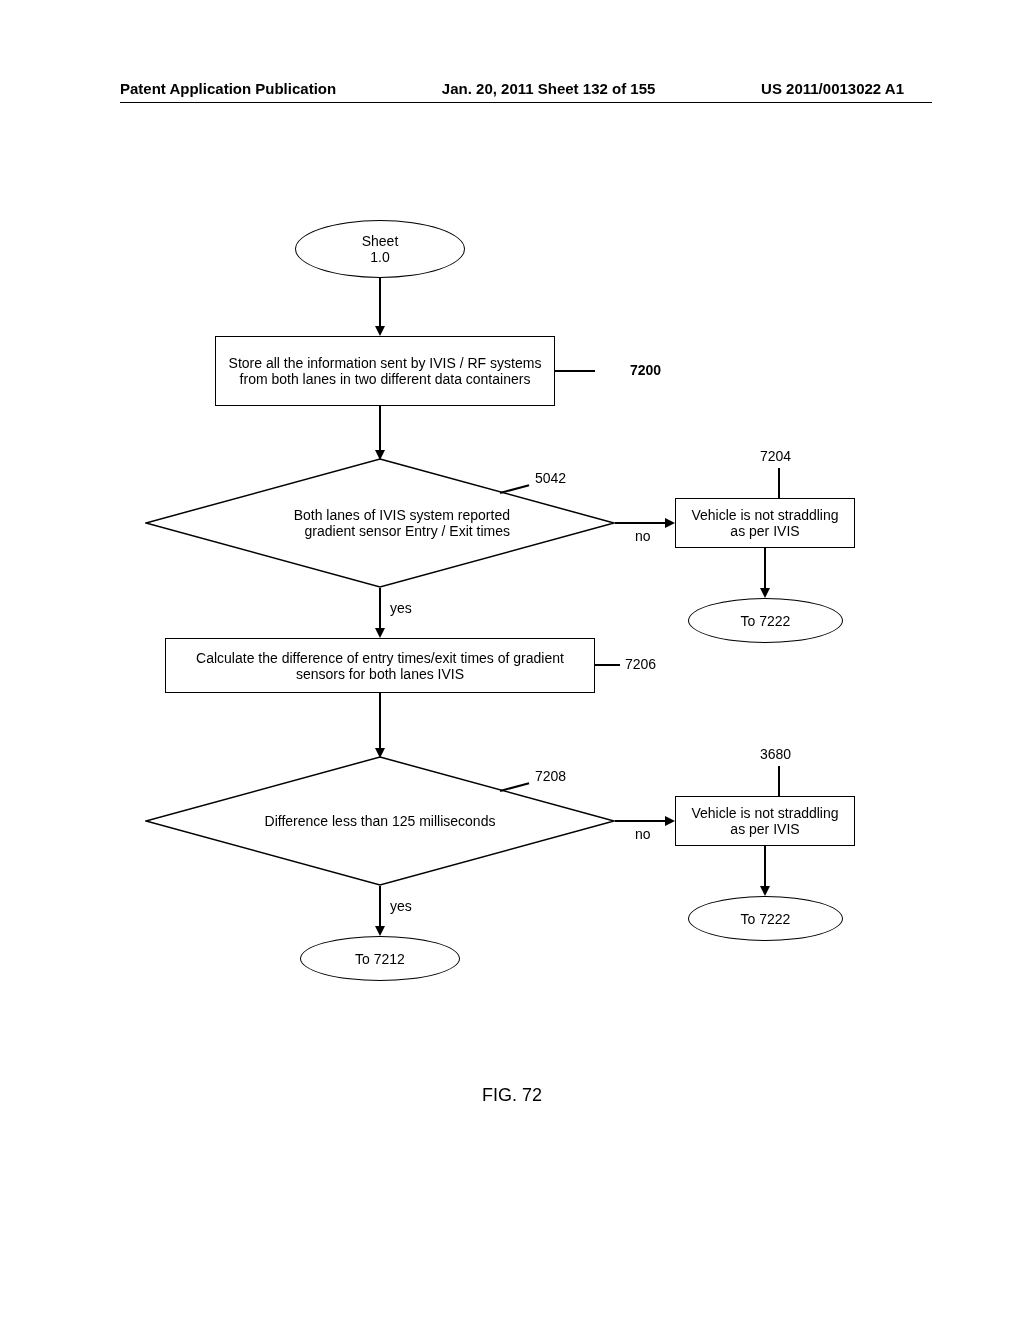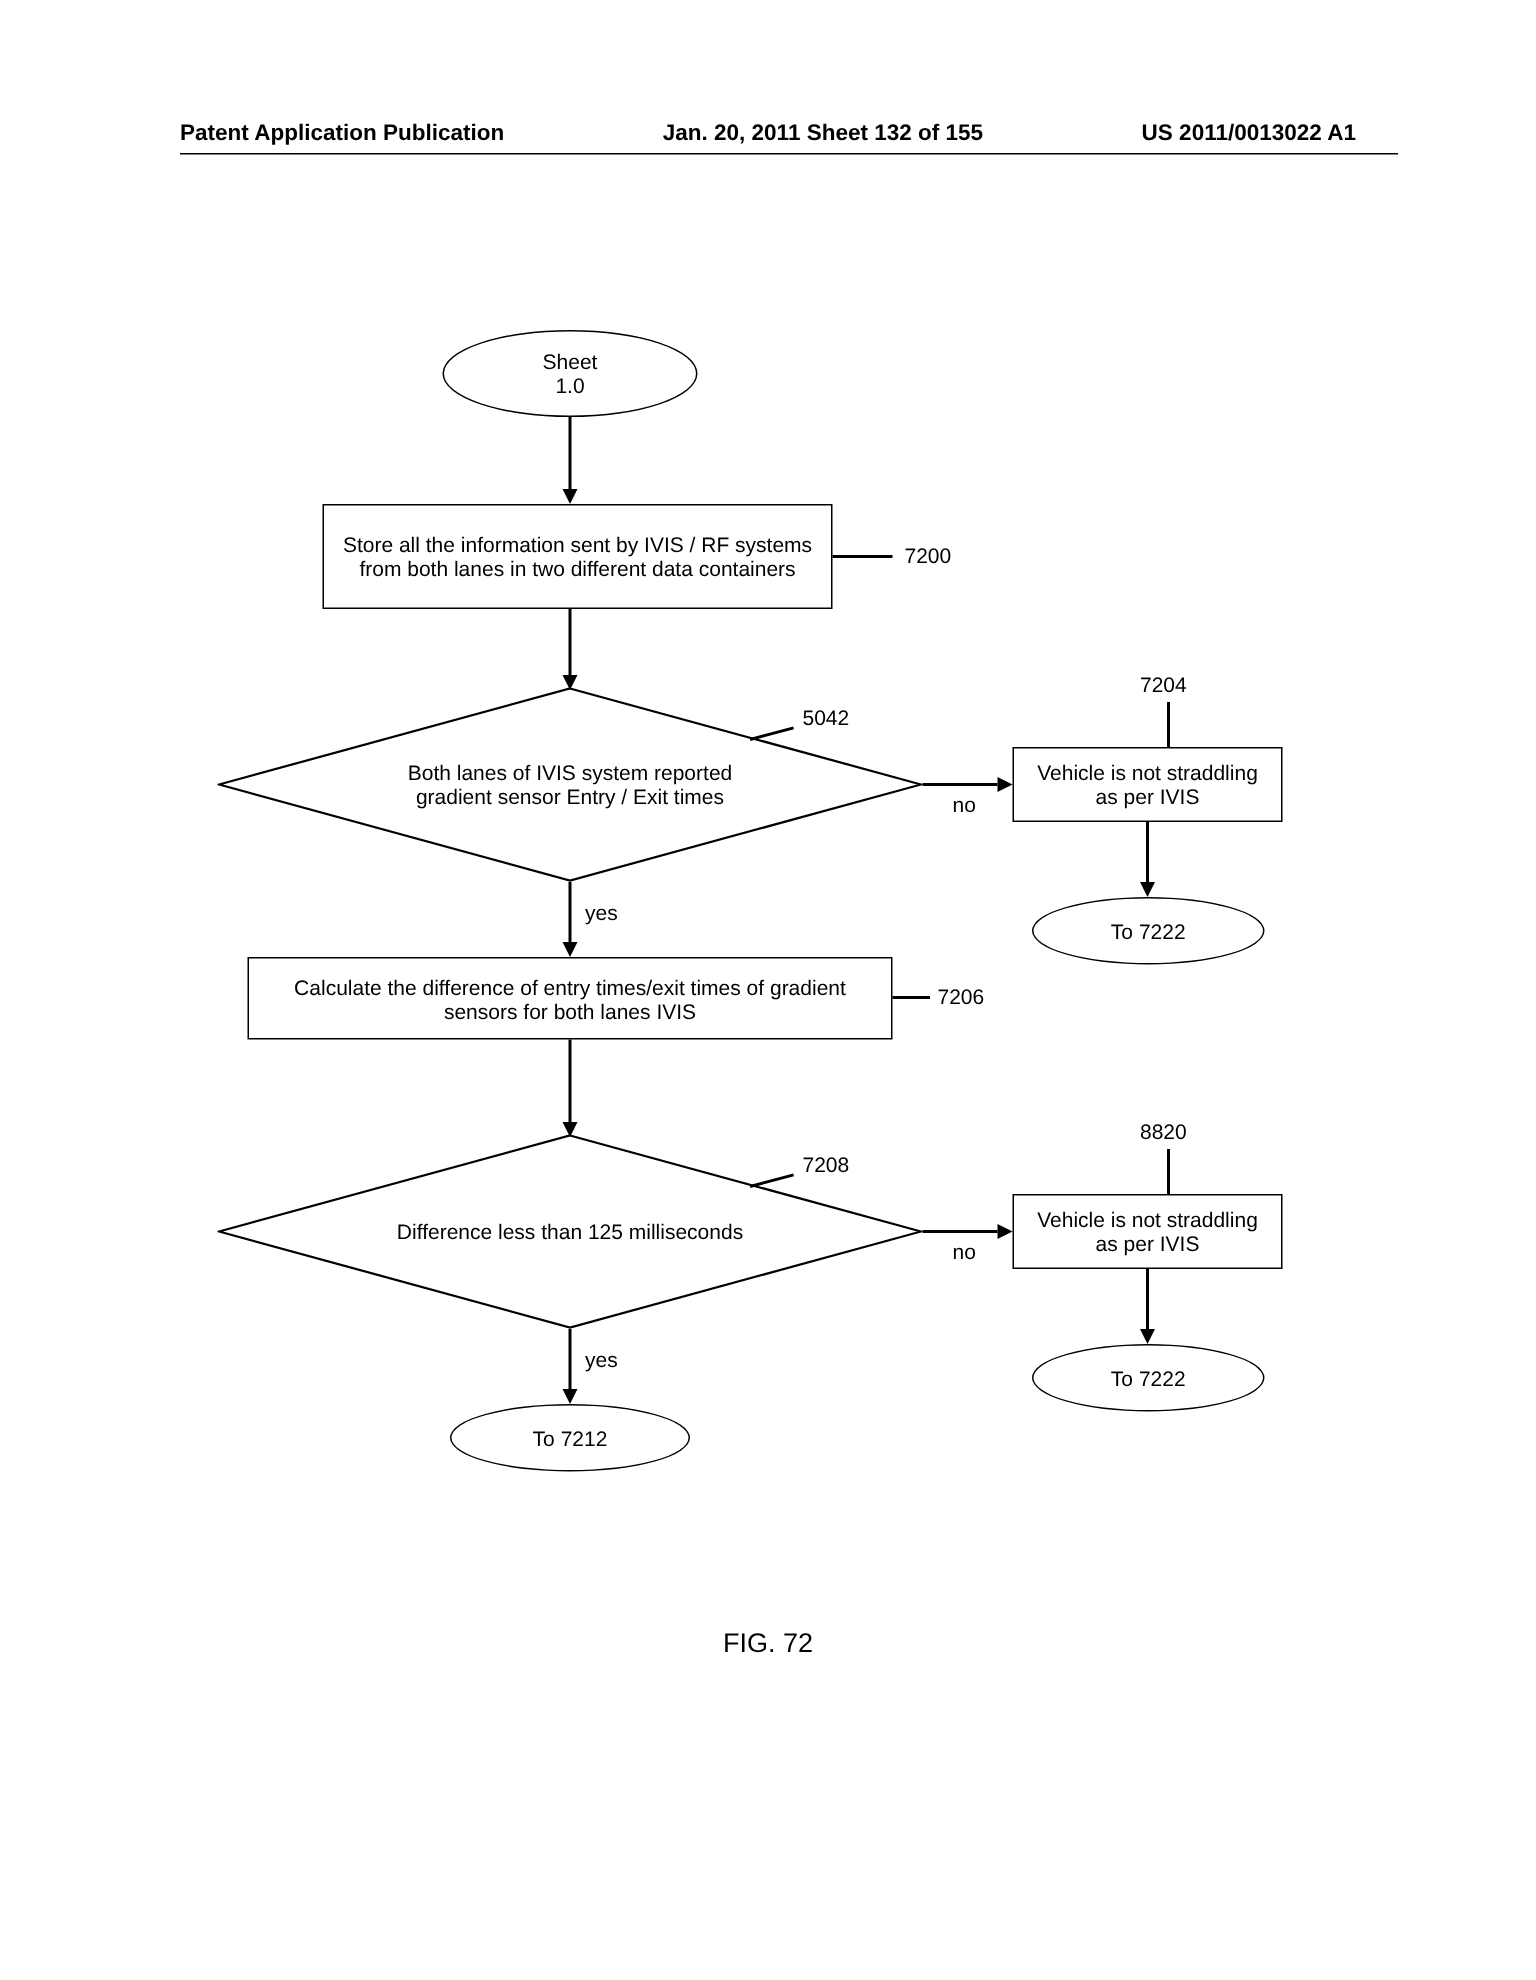--- a/index.html
+++ b/index.html
@@ -64,21 +64,21 @@
       align-items: center;
       justify-content: center;
     }
     .diamond svg {
       position: absolute;
       top: 0;
       left: 0;
     }
     .diamond-text {
       position: relative;
-      text-align: center;
+      text-align: right;
       font-size: 14px;
       z-index: 2;
     }
     .label {
       position: absolute;
       font-size: 14px;
     }
     .arrow-line {
       position: absolute;
       background: #000;
@@ -125,21 +125,21 @@
   </div>
 
   <div class="arrow-line" style="left:379px; top:78px; width:1.5px; height:48px;"></div>
   <div class="arrowhead arrowhead-down" style="left:375px; top:126px;"></div>
 
   <div class="box" style="left:215px; top:136px; width:340px; height:70px;">
     <span>Store all the information sent by IVIS / RF systems from both lanes in two different data containers</span>
   </div>
 
   <div class="arrow-line" style="left:555px; top:170px; height:1.5px; width:40px;"></div>
-  <div class="label" style="left:603px; top:162px;">7200</div>
+  <div class="label" style="left:630px; top:162px;font-weight:bold;">7200</div>
 
   <div class="arrow-line" style="left:379px; top:206px; width:1.5px; height:44px;"></div>
   <div class="arrowhead arrowhead-down" style="left:375px; top:250px;"></div>
 
   <div class="diamond" style="left:145px; top:258px; width:470px; height:130px;">
     <svg width="470" height="130" viewBox="0 0 470 130">
       <polygon points="235,1 469,65 235,129 1,65" fill="#fff" stroke="#000" stroke-width="1.5"></polygon>
     </svg>
     <div class="diamond-text" style="max-width:260px;">Both lanes of IVIS system reported gradient sensor Entry / Exit times</div>
   </div>
@@ -185,21 +185,21 @@
     <div class="diamond-text" style="max-width:240px;">Difference less than 125 milliseconds</div>
   </div>
 
   <div class="arrow-line" style="left:500px; top:590px; height:1.5px; width:30px; transform: rotate(-15deg); transform-origin: left center;"></div>
   <div class="label" style="left:535px; top:568px;">7208</div>
 
   <div class="arrow-line" style="left:615px; top:620px; width:50px; height:1.5px;"></div>
   <div class="arrowhead arrowhead-right" style="left:665px; top:616px;"></div>
   <div class="label" style="left:635px; top:626px;">no</div>
 
-  <div class="label" style="left:760px; top:546px;">8820</div>
+  <div class="label" style="left:760px; top:546px;">3680</div>
   <div class="arrow-line" style="left:778px; top:566px; width:1.5px; height:30px;"></div>
 
   <div class="box" style="left:675px; top:596px; width:180px; height:50px;">
     <span>Vehicle is not straddling as per IVIS</span>
   </div>
 
   <div class="arrow-line" style="left:764px; top:646px; width:1.5px; height:40px;"></div>
   <div class="arrowhead arrowhead-down" style="left:760px; top:686px;"></div>
 
   <div class="ellipse" style="left:688px; top:696px; width:155px; height:45px;">

